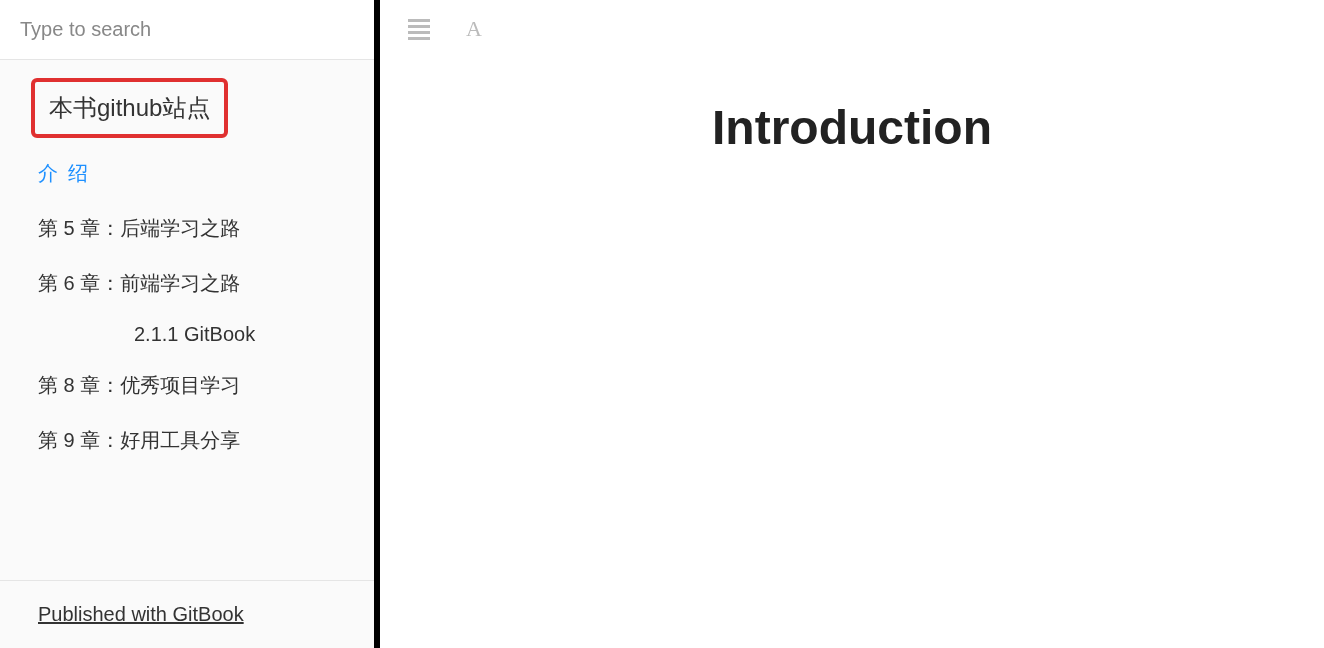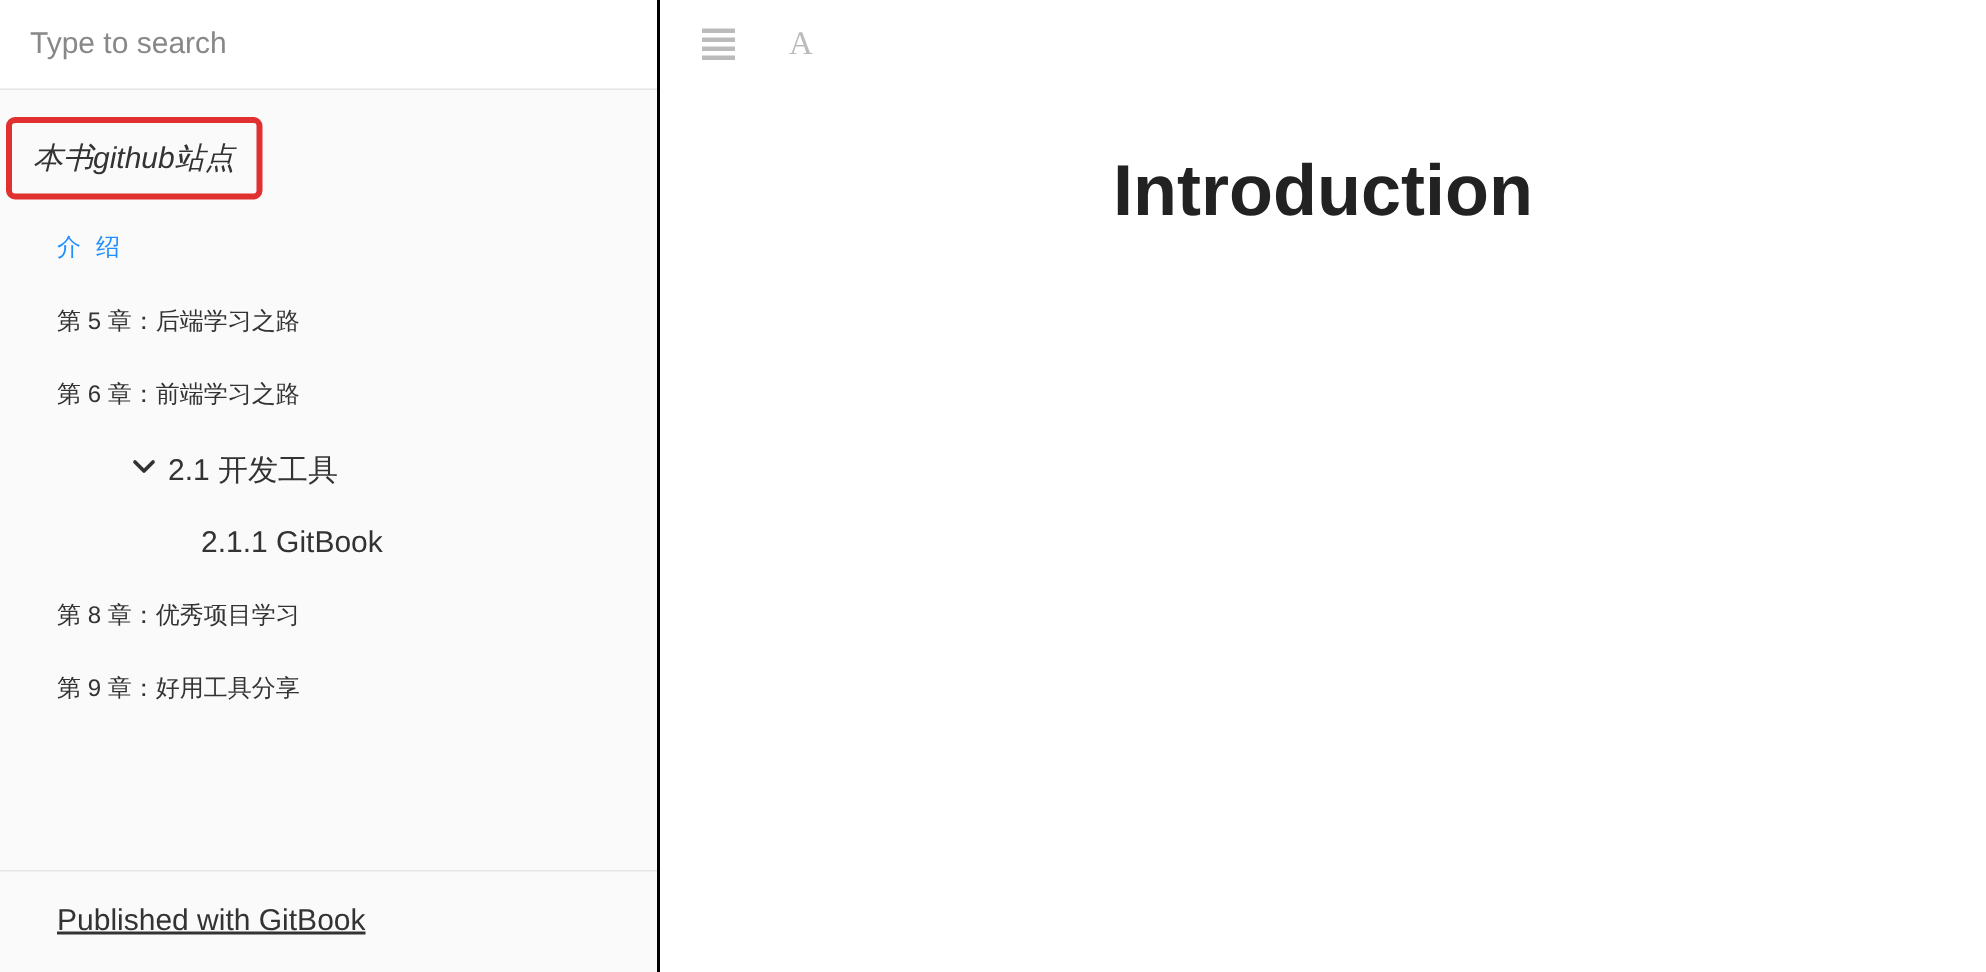--- a/index.html
+++ b/index.html
@@ -1,23 +1,23 @@
 <!DOCTYPE html>
 <html><head>
   <meta charset="utf-8">
   <style>
     * { margin: 0; padding: 0; box-sizing: border-box; }
     body { font-family: -apple-system, BlinkMacSystemFont, "Segoe UI", Helvetica, Arial, sans-serif; width: 1324px; height: 648px; display: flex; overflow: hidden; background: #fff; color: #333; }
-    .sidebar { width: 440px; height: 100%; border-right: 2px solid #000000; display: flex; flex-direction: column; background: #fafafa; justify-content: space-between; }
+    .sidebar { width: 380px; height: 100%; border-right: 6px solid #000000; display: flex; flex-direction: column; background: #fafafa; justify-content: space-between; }
     .search-box { padding: 18px 20px; border-bottom: 1px solid #e5e5e5; background: #fff; }
     .search-input { width: 100%; border: none; outline: none; font-size: 20px; color: #888; background: transparent; }
     .search-input::placeholder { color: #888; }
     .nav { flex: 1; overflow-y: auto; padding-bottom: 10px; }
-    .nav-header { margin: 18px 16px 8px 4px; padding: 10px 14px; border: 4px solid #e03030; border-radius: 6px; display: inline-block; font-size: 20px; color: #333; font-style: italic; }
-    .nav-item { padding: 14px 20px 14px 38px; font-size: 16px; color: #333; cursor: pointer; }
+    .nav-header { margin: 18px 16px 8px 31px; padding: 10px 14px; border: 4px solid #e03030; border-radius: 6px; display: inline-block; font-size: 24px; color: #333; }
+    .nav-item { padding: 14px 20px 14px 38px; font-size: 20px; color: #333; cursor: pointer; }
     .nav-item.active { color: #1e90ff; letter-spacing: 10px; }
     .nav-sub { padding-left: 88px; }
     .nav-sub-item { padding: 12px 0; font-size: 20px; color: #333; cursor: pointer; display: flex; align-items: center; gap: 8px; }
     .nav-subsub { padding-left: 134px; }
     .nav-subsub-item { padding: 12px 0; font-size: 20px; color: #333; cursor: pointer; }
     .nav-footer { border-top: 1px solid #e5e5e5; padding: 22px 38px; font-size: 20px; color: #333; cursor: pointer; text-decoration: underline; }
     .chevron { display: inline-block; }
     .main { flex: 1; position: relative; background: #fff; }
     .toolbar { position: absolute; top: 16px; left: 28px; display: flex; gap: 36px; align-items: center; }
     .tool-icon { color: #bbb; cursor: pointer; font-size: 22px; font-family: Georgia, "Times New Roman", serif; }
@@ -31,30 +31,20 @@
 
 <div class="sidebar">
   <div class="search-box">
     <input class="search-input" type="text" placeholder="Type to search" style="">
   </div>
   <div class="nav">
     <div class="nav-header">本书github站点</div>
     <div class="nav-item active">介绍</div>
     <div class="nav-item">第 5 章：后端学习之路</div>
     <div class="nav-item">第 6 章：前端学习之路</div>
-    <div class="nav-sub">
-      <div class="nav-sub-item">
-        <span class="chevron">
-          <svg width="16" height="16" viewBox="0 0 16 16">
-              <path d="M2 5 L8 11 L14 5" fill="none" stroke="#333" stroke-width="2.5" stroke-linecap="round" stroke-linejoin="round"></path>
-            </svg>
-        </span>
-        <span>2.1 开发工具</span>
-      </div>
-    </div>
     <div class="nav-subsub">
       <div class="nav-subsub-item">2.1.1 GitBook</div>
     </div>
     <div class="nav-item">第 8 章：优秀项目学习</div>
     <div class="nav-item">第 9 章：好用工具分享</div>
   </div>
   <div class="nav-footer">Published with GitBook</div>
 </div>
 
 <div class="main">

